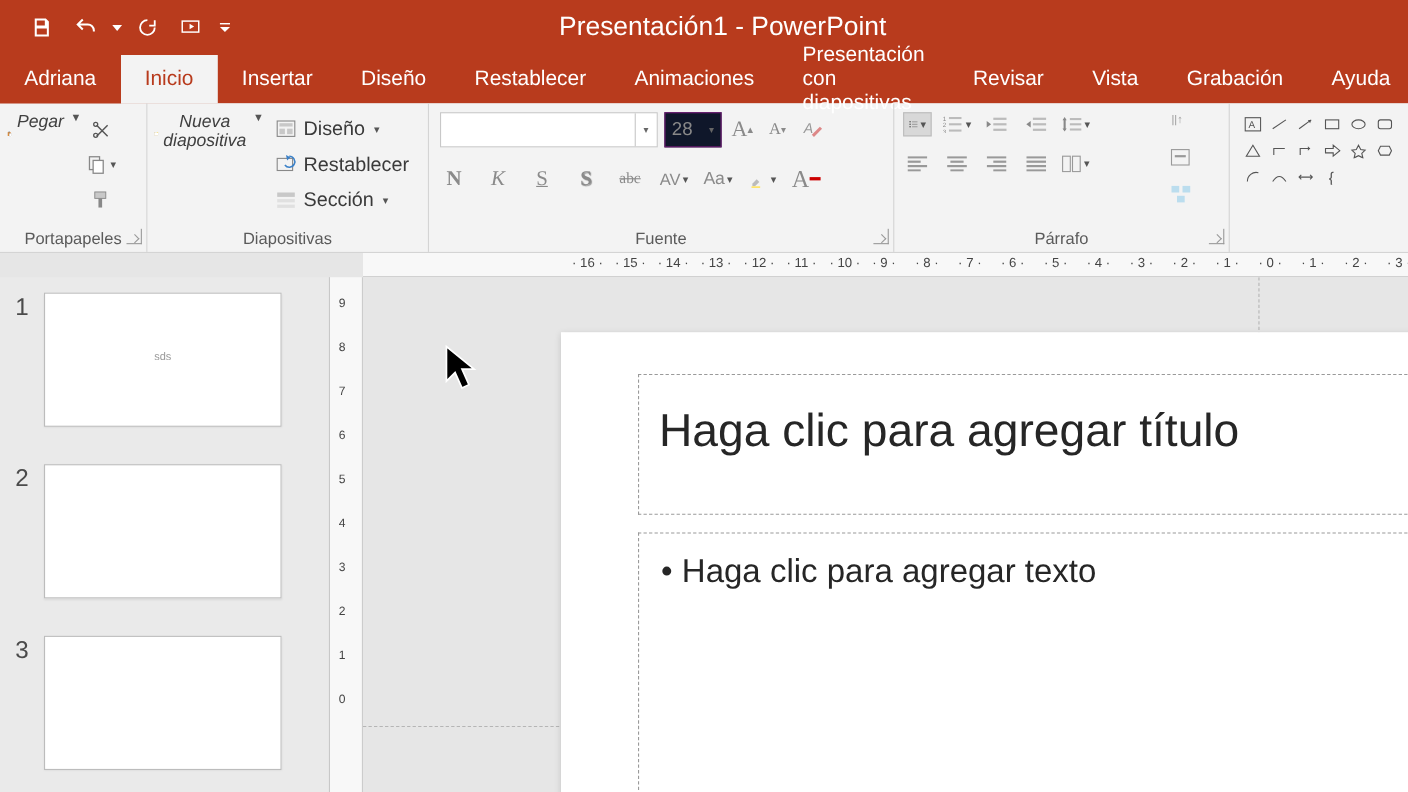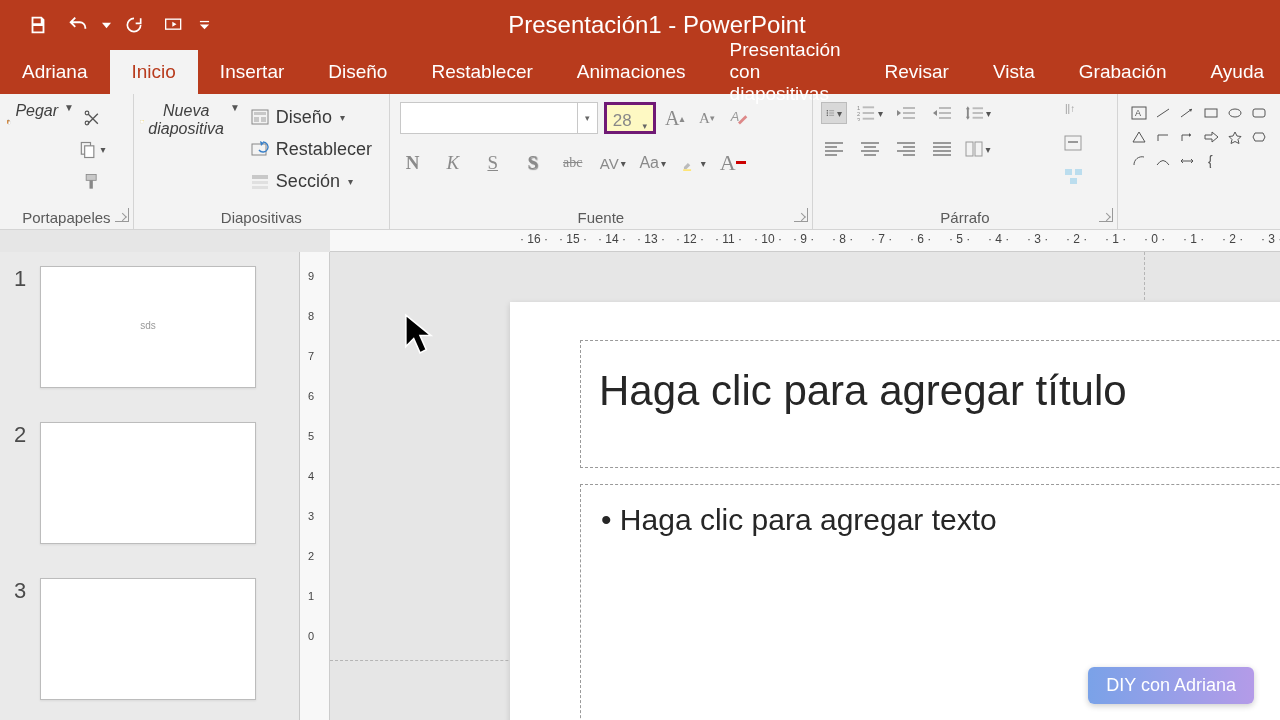--- a/index.html
+++ b/index.html
@@ -30,21 +30,21 @@
   .small-col { display: flex; flex-direction: column; gap: 4px; justify-content: center; }
   .small-btn { width: 28px; height: 28px; display: flex; align-items: center; justify-content: center; }
   .med-btn { height: 30px; display: flex; align-items: center; gap: 6px; padding: 0 6px; color: #3a3a3a; font-size: 18px; }
   .med-btn svg { width: 20px; height: 20px; }
   .chev { font-size: 10px; color: #555; margin-left: 2px; }
 
   .font-row1 { display: flex; align-items: center; gap: 6px; }
   .font-row2 { display: flex; align-items: center; gap: 14px; margin-top: 12px; color: #888; }
   .font-box { width: 198px; height: 32px; border: 1px solid #c8c8c8; background: #fff; display: flex; align-items: center; justify-content: flex-end; }
   .font-box .dd { width: 20px; height: 100%; border-left: 1px solid #c8c8c8; display: flex; align-items: center; justify-content: center; font-size: 9px; color: #666; }
-  .size-box { width: 52px; height: 32px; border: 3px solid #701a75; background: #fef9c3; display: flex; align-items: flex-end; }
+  .size-box { width: 52px; height: 32px; border: 1px solid #701a75; background: #0f172a; display: flex; align-items: center; }
   .size-box span { flex: 1; padding-left: 6px; color: #888; font-size: 17px; }
   .size-box .dd { width: 16px; font-size: 9px; color: #666; text-align: center; }
   .fmt-btn { width: 26px; height: 26px; display: flex; align-items: center; justify-content: center; font-size: 19px; color: #8a8a8a; font-family: 'Times New Roman', serif; }
   .fmt-bold { font-weight: bold; font-style: normal; }
   .fmt-italic { font-style: italic; font-family: 'Times New Roman', serif; }
   .fmt-under { text-decoration: underline; }
   .fmt-shadow { font-weight: bold; text-shadow: 1px 1px 1px rgba(0,0,0,0.4); }
   .fmt-strike { text-decoration: line-through; }
 
   .para-row { display: flex; align-items: center; gap: 10px; }
@@ -524,17 +524,14 @@
 
     <svg class="cursor" width="40" height="44" viewBox="0 0 24 28">
       <path d="M3 2l0 20 5-5 4 9 4-2-4-9h7z" fill="#000" stroke="#fff" stroke-width="1"></path>
     </svg>
 
     <div class="slide">
       <div class="ph ph-title">Haga clic para agregar título</div>
       <div class="ph ph-body">Haga clic para agregar texto</div>
     </div>
 
-    <div class="watermark">
-      <span>DIY con Adriana</span>
-    </div>
   </div>
 </div>
 
 </body></html>

